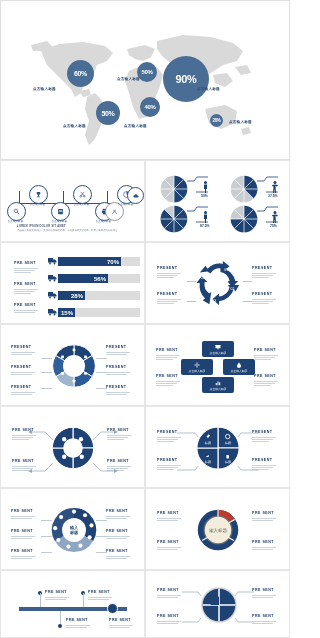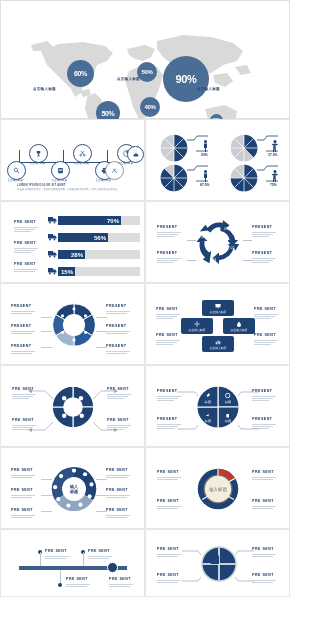--- a/index.html
+++ b/index.html
@@ -1,18 +1,18 @@
 <!DOCTYPE html>
 <html><head>
 <meta charset="utf-8">
 <style>
   html,body{margin:0;padding:0;}
   body{width:290px;height:638px;background:#ffffff;font-family:"Liberation Sans",sans-serif;overflow:hidden;}
   .deck{width:290px;height:638px;display:flex;flex-direction:column;background:#fff;}
-  .hero{width:290px;height:119px;border:1px solid #e0e0e0;box-sizing:border-box;position:relative;background:#fff;padding-left:16px;}
+  .hero{width:290px;height:160px;border:1px solid #e0e0e0;box-sizing:border-box;position:relative;background:#fff;padding-left:16px;}
   .grid{display:flex;flex-wrap:wrap;width:290px;}
   .cell{width:145px;height:82px;box-sizing:border-box;border:1px solid #e6e6e6;background:#fff;position:relative;overflow:hidden;}
   .cell.last{height:68px;}
   
   .map-wrap{position:absolute;inset:0;}
   .map-svg{position:absolute;left:0;top:0;width:290px;height:160px;}
   .bub{position:absolute;border-radius:50%;background:#4a6d96;color:#fff;display:flex;align-items:center;justify-content:center;font-weight:bold;letter-spacing:-0.3px;}
   .bub.b90{width:46px;height:46px;font-size:11px;left:162px;top:55px;background:#4a6d96;}
   .bub.b60{width:27px;height:27px;font-size:7px;left:66px;top:59px;}
   .bub.b50a{width:20px;height:20px;font-size:6px;left:136px;top:61px;}

